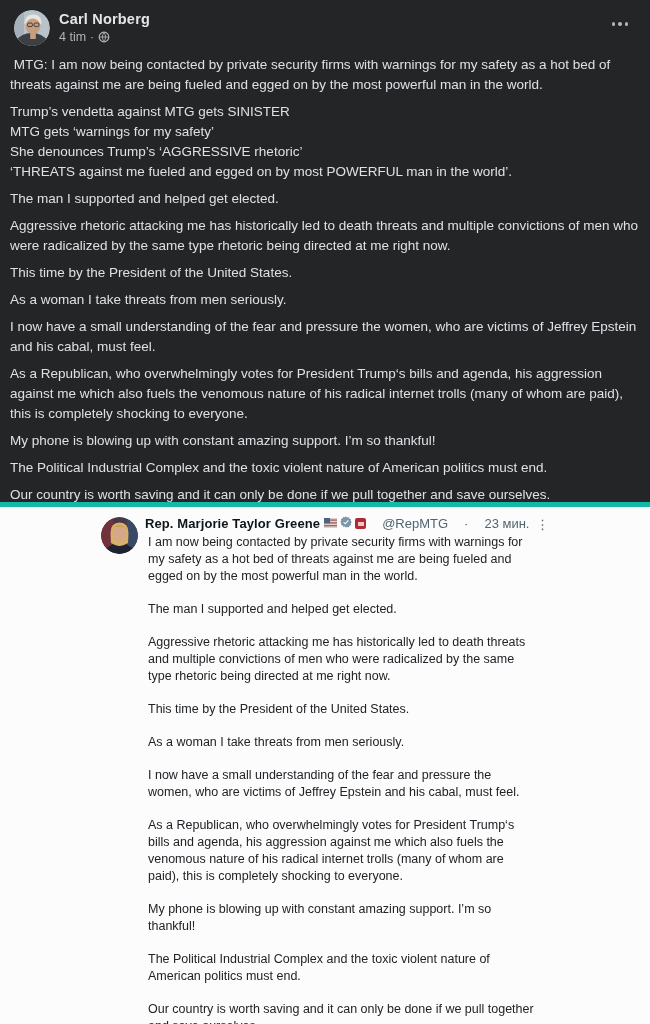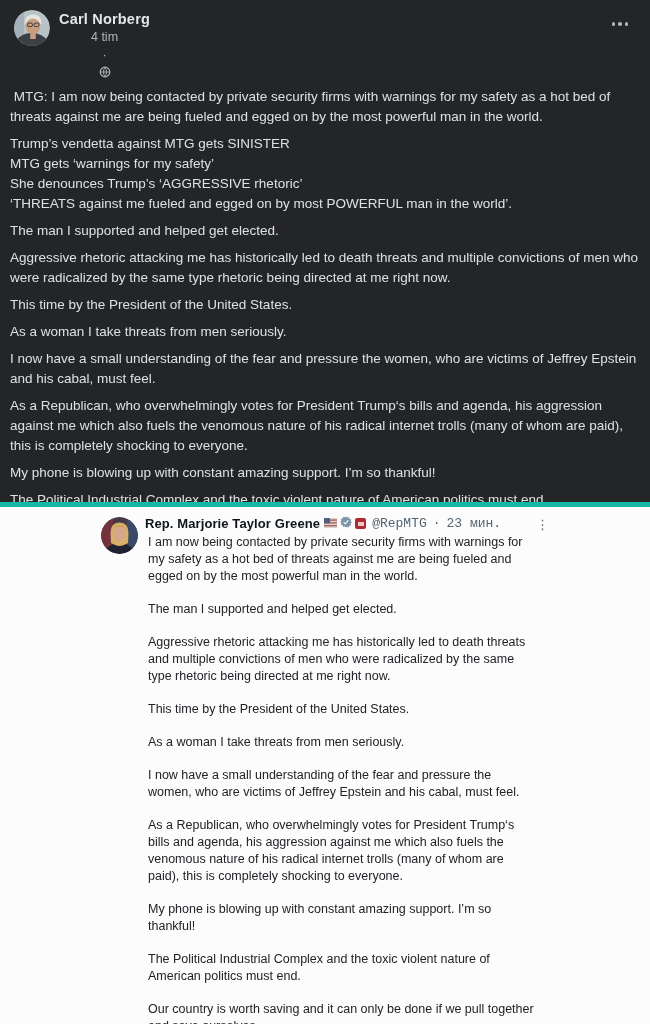--- a/index.html
+++ b/index.html
@@ -9,21 +9,21 @@
     background:#242526; overflow:hidden;
     font-family:"Liberation Sans", sans-serif;
     -webkit-font-smoothing:antialiased;
   }
 
   
   .fb-header { display:flex; align-items:flex-start; padding:10px 16px 0 14px; position:relative; }
   .fb-avatar { width:36px; height:36px; border-radius:50%; overflow:hidden; flex:0 0 auto; cursor:pointer; }
   .fb-id { margin-left:9px; padding-top:1px; }
   .fb-name { font-size:14.5px; font-weight:bold; color:#e4e6eb; letter-spacing:.2px; cursor:pointer; }
-  .fb-meta { display:flex; align-items:center; gap:4px; margin-top:3px; font-size:12.5px; color:#b0b3b8;flex-direction:column; }
+  .fb-meta { display:flex; align-items:center; gap:4px; margin-top:3px; font-size:12.5px; color:#b0b3b8; }
   .fb-more { position:absolute; top:16px; right:20px; display:flex; gap:3px; padding:6px 2px; cursor:pointer; }
   .fb-more i { width:3.5px; height:3.5px; border-radius:50%; background:#b0b3b8; display:block; }
 
   
   .fb-text { padding:9px 10px 0 10px; color:#dde0e5; font-size:13.5px; line-height:20px; }
   .fb-text p { margin:0 0 7px 0; white-space:pre-line; }
 
   
   .tweet {
     position:absolute; left:0; top:502px; width:650px; height:522px;
@@ -36,21 +36,21 @@
   .t-flag { display:inline-block; margin-left:1px; }
   .t-badge-check { display:inline-block; }
   .t-badge-red {
     display:inline-block; width:11px; height:11px; border-radius:2px;
     background:#ae2b32; position:relative;
   }
   .t-badge-red::after {
     content:""; position:absolute; left:2.5px; top:4px; width:6px; height:4px;
     background:rgba(255,255,255,.75);
   }
-  .t-handle { color:#536471; margin-left:3px;font-family:Liberation Mono, monospace; }
+  .t-handle { color:#536471; margin-left:13px; }
   .t-more { position:absolute; left:532px; top:9px; color:#536471; font-size:13px; line-height:13px; padding:2px 4px; }
   .t-body { margin-left:145px; width:393px; margin-top:3px; color:#202327; font-size:12.5px; line-height:17px; }
   .t-body p { margin:0 0 16px 3px; white-space:pre-line; }
 </style>
 </head>
 <body>
 
 <div class="screen">
 
   <div class="fb-header">

